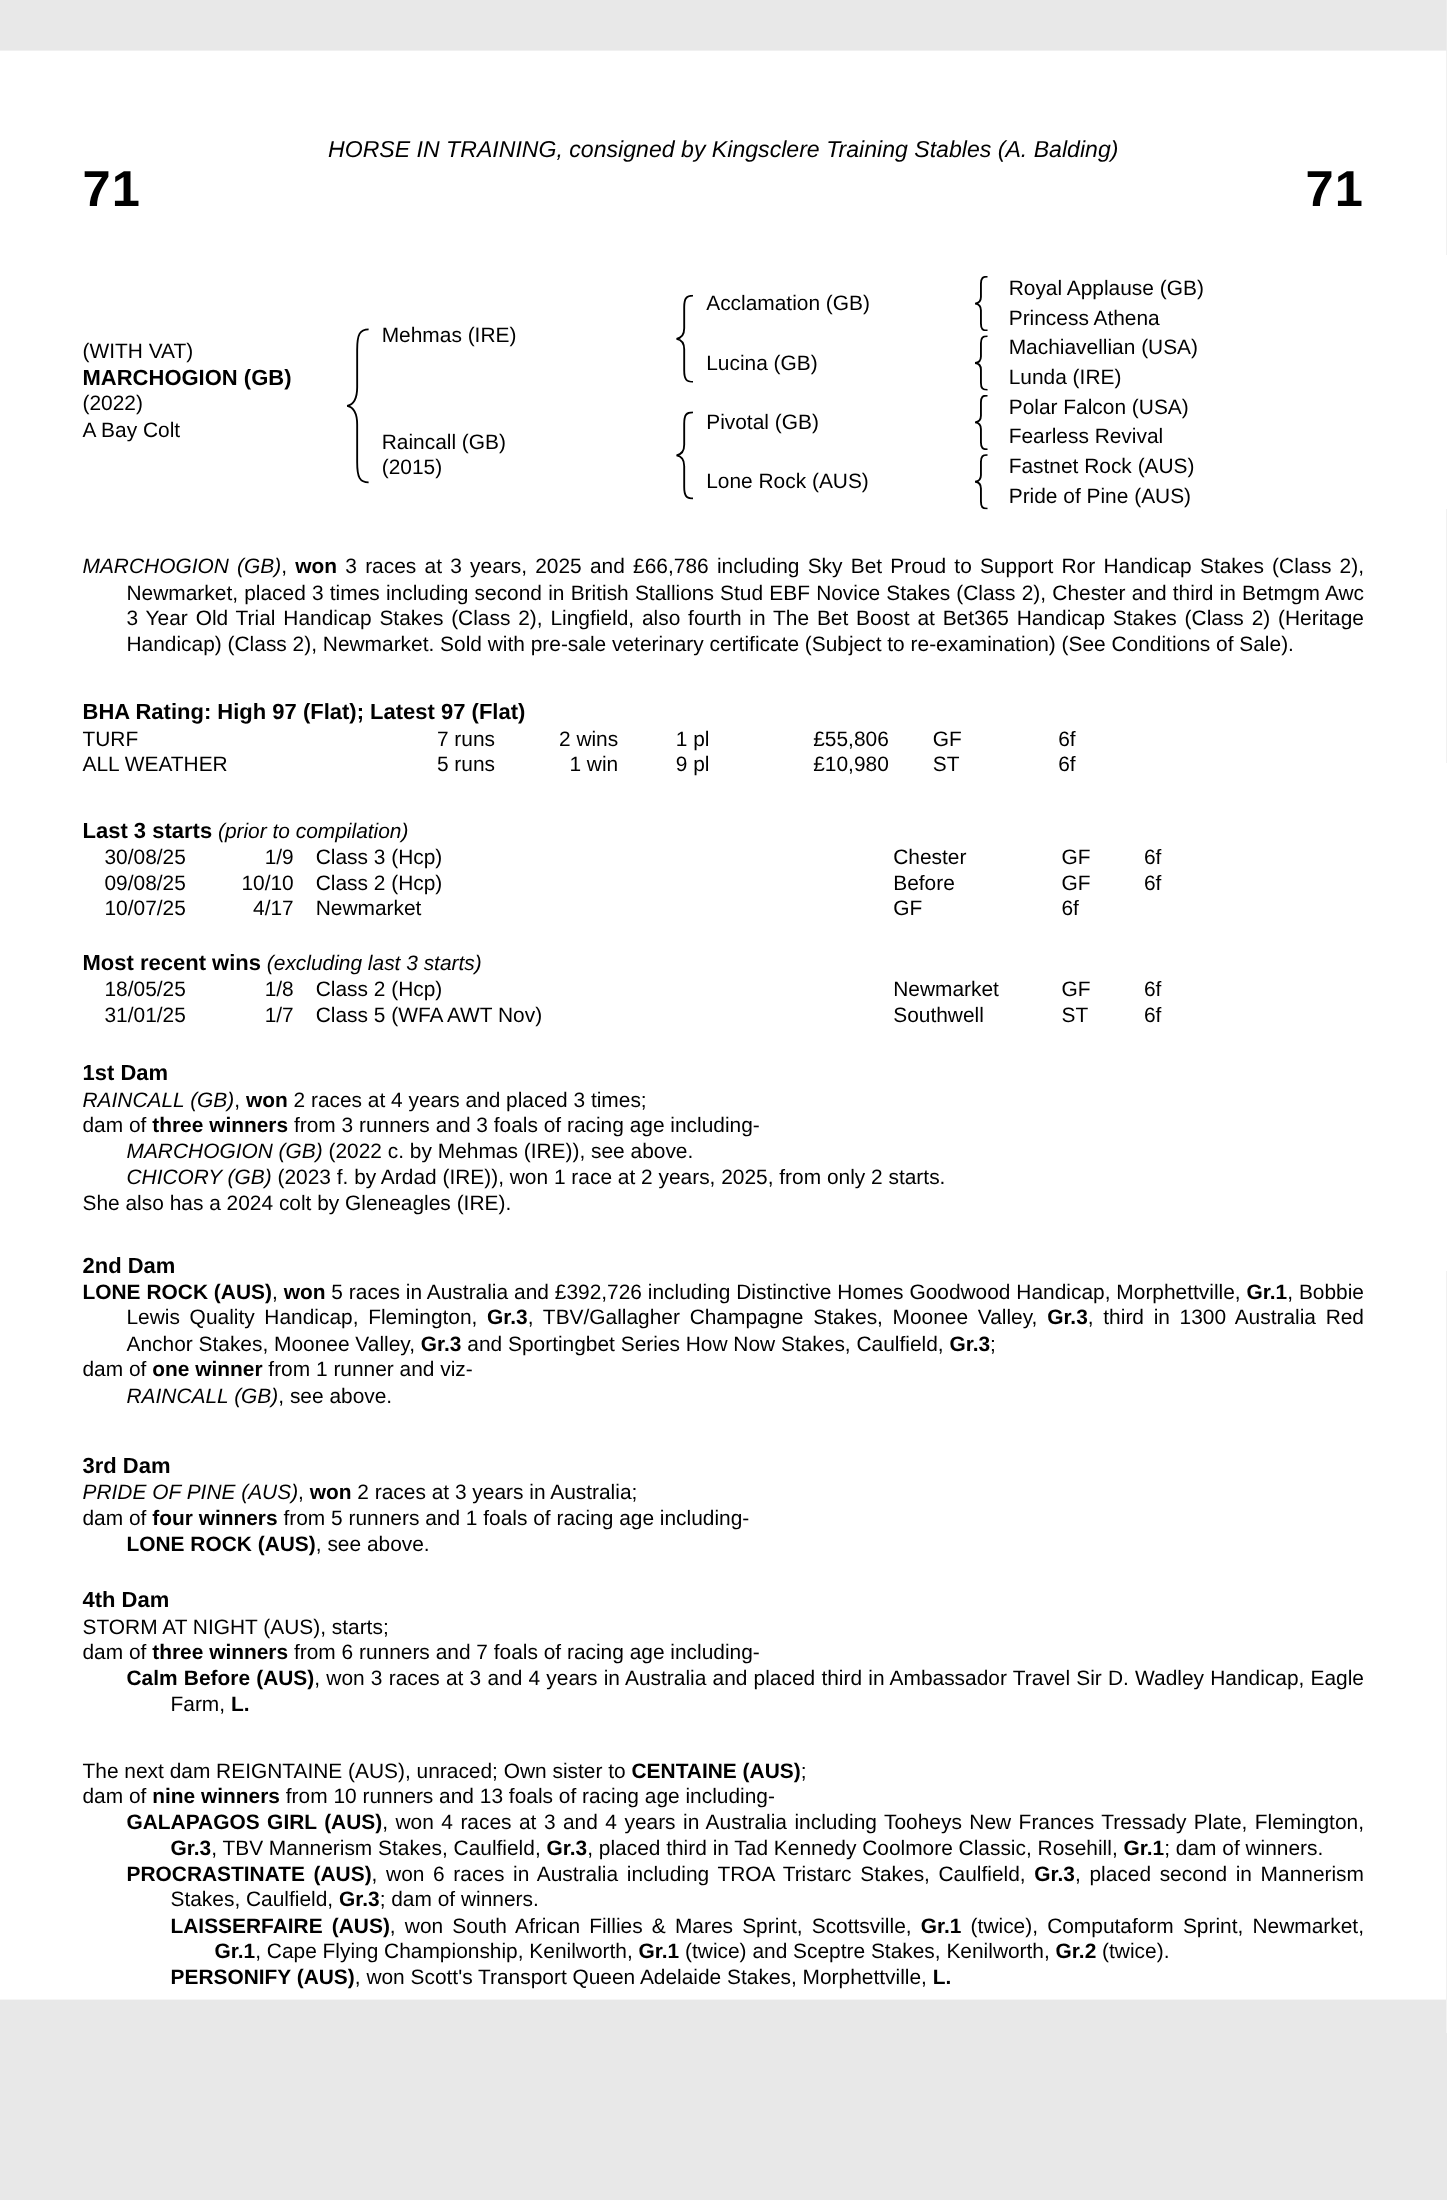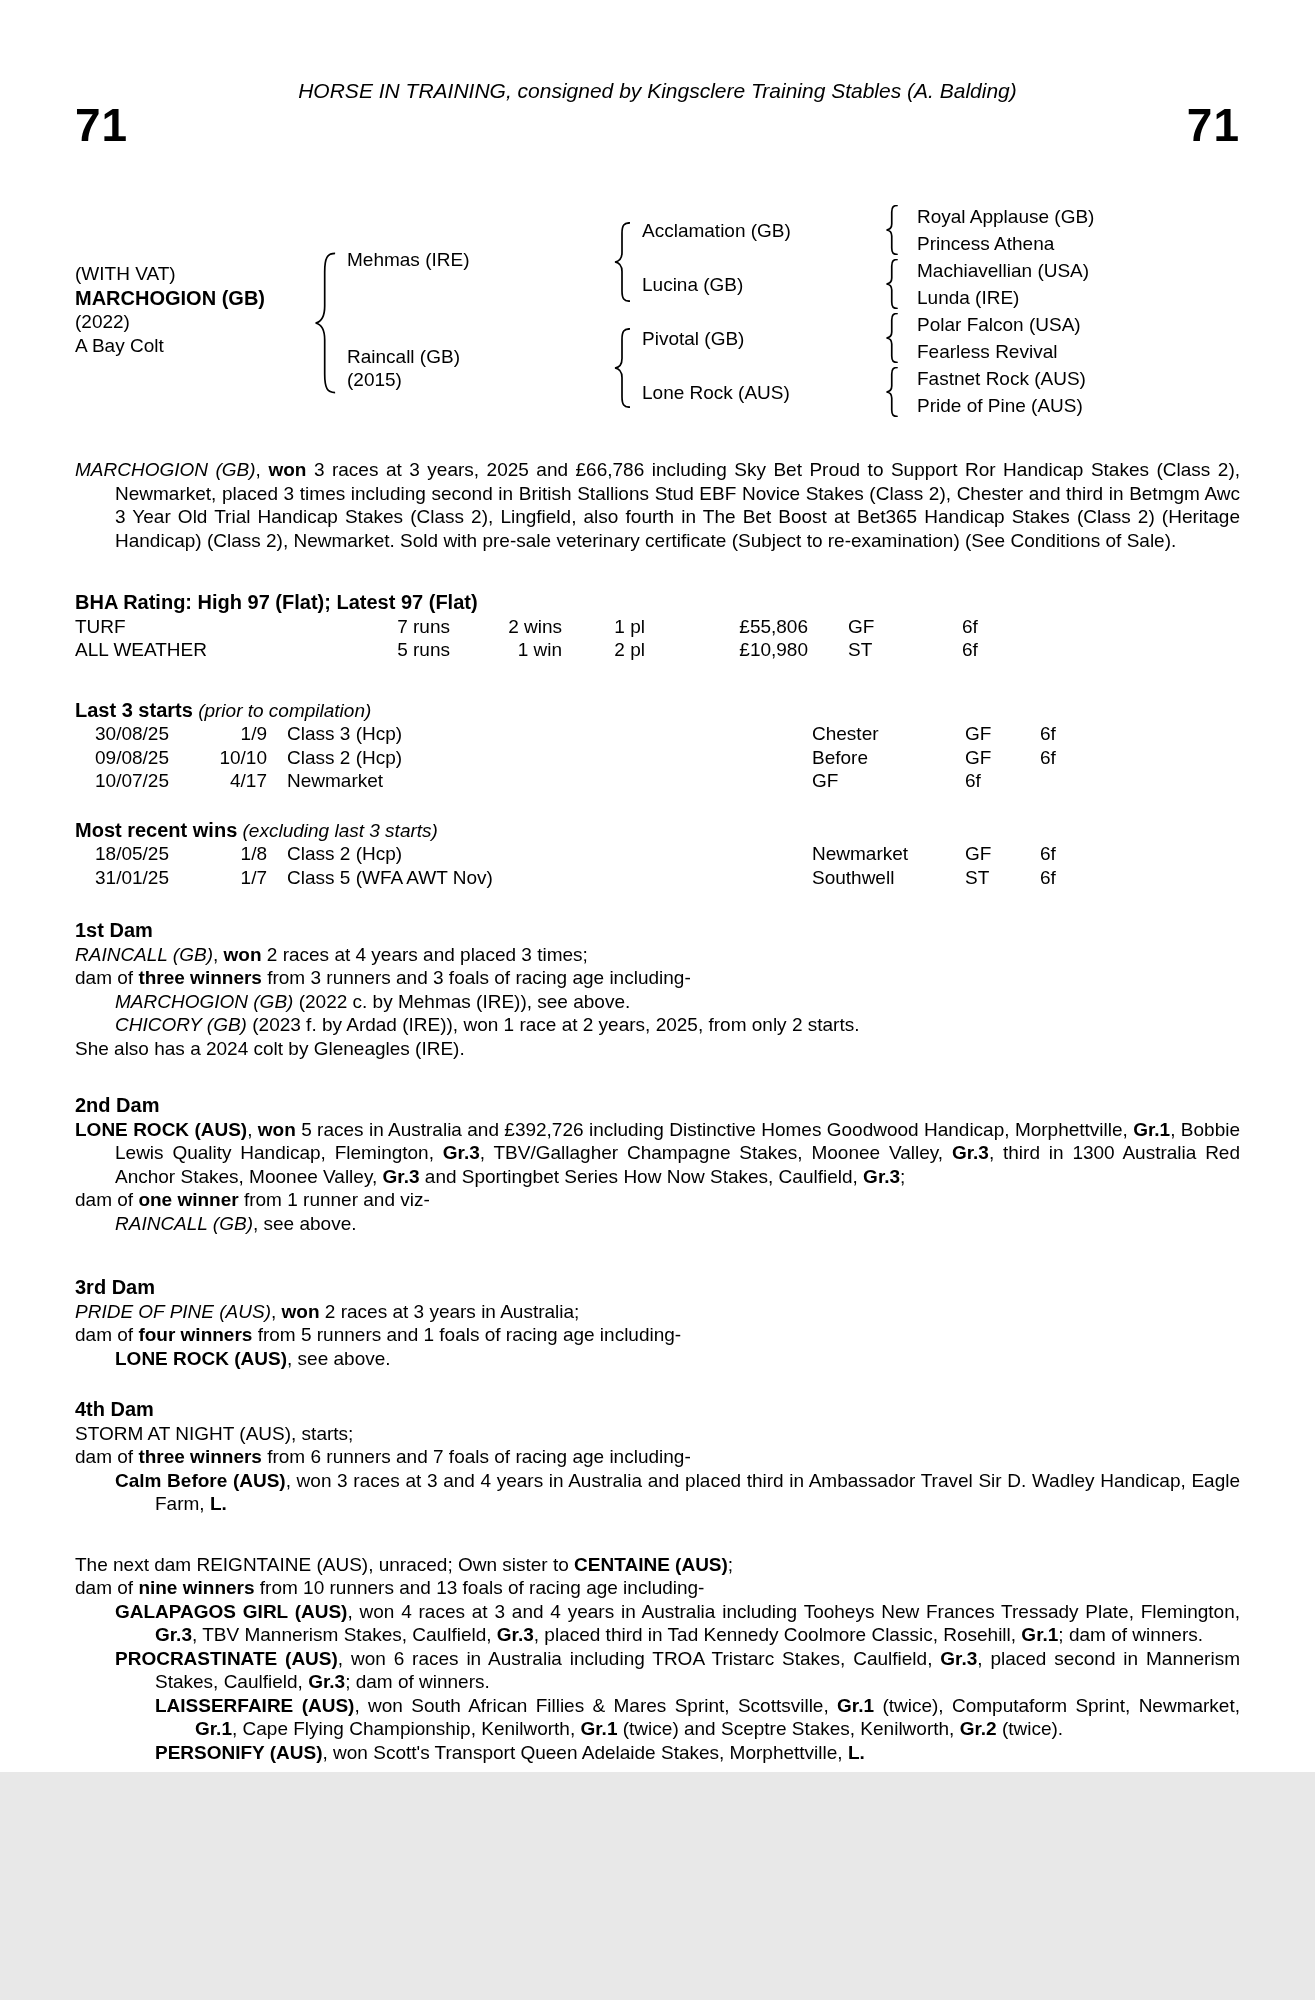--- a/index.html
+++ b/index.html
@@ -5,20 +5,21 @@
   html,body{margin:0;padding:0;background:#e8e8e8;}
   .page{
     position:relative;
     width:1315px;height:1772px;
     background:#ffffff;color:#000;
     box-sizing:border-box;
     padding:78px 75px 60px 75px;
     font-family:"Liberation Sans","DejaVu Sans",sans-serif;
     font-size:19px;line-height:23.5px;
     overflow:hidden;
+    margin-top:46px;
   }
   .b{font-weight:bold;}
   .i{font-style:italic;}
 
   
   .header{position:relative;height:92px;}
   .title{text-align:center;font-style:italic;font-size:21px;line-height:26px;}
   .lot{position:absolute;top:24px;font-size:46px;line-height:46px;font-weight:bold;letter-spacing:1px;}
   .lot-left{left:0;}
   .lot-right{right:0;}
@@ -164,21 +165,21 @@
       <div class="r">1 pl</div>
       <div class="r">£55,806</div>
       <div></div>
       <div>GF</div>
       <div>6f</div>
     </div>
     <div class="bha-row">
       <div>ALL WEATHER</div>
       <div class="r">5 runs</div>
       <div class="r">1 win</div>
-      <div class="r">2 pl</div>
+      <div class="r">9 pl</div>
       <div class="r">£10,980</div>
       <div></div>
       <div>ST</div>
       <div>6f</div>
     </div>
   </div>
 
   <div class="starts">
     <div class="starts-heading">
       <span class="hd">Last 3 starts</span>

